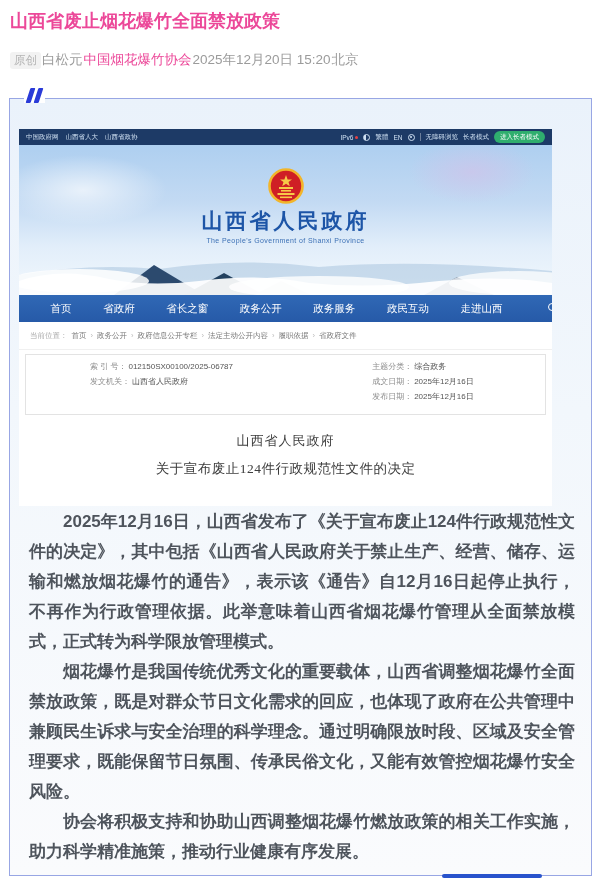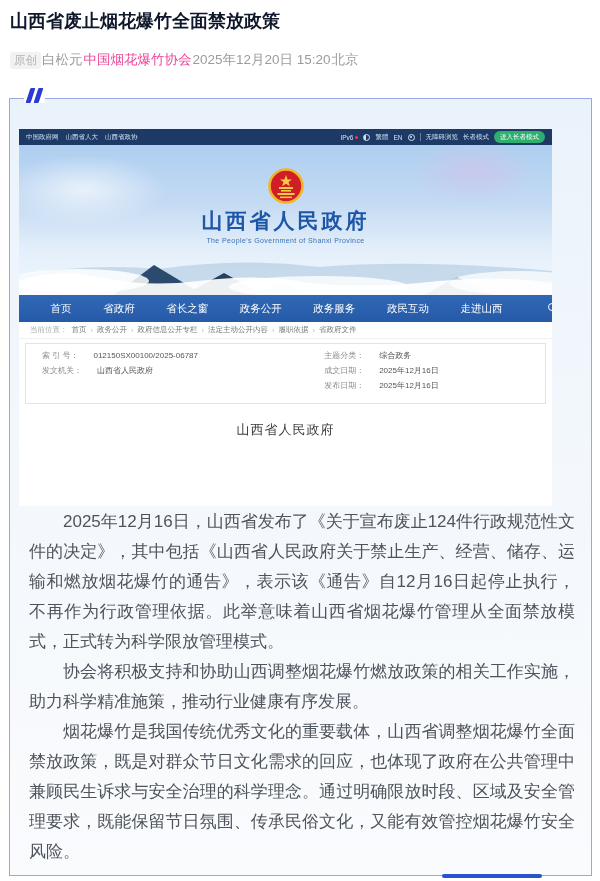--- a/index.html
+++ b/index.html
@@ -1,21 +1,21 @@
 <!DOCTYPE html>
 <html><head>
 <meta charset="utf-8">
 <style>
   * { margin:0; padding:0; box-sizing:border-box; }
   body { background:#fff; font-family:"Liberation Sans","DejaVu Sans",sans-serif; }
   .page { position:relative; width:600px; height:881px; background:#fff; overflow:hidden; }
 
   
   .article-title { position:absolute; left:10px; top:8px; right:10px;
-    font-size:18px; font-weight:700; color:#0f172a; line-height:1.45; }
+    font-size:18px; font-weight:700; color:#ec4899; line-height:1.45; }
   .byline { position:absolute; left:10px; top:51px; display:flex; align-items:center; gap:1px;
     font-size:13.5px; color:#9b9b9b; }
   .orig-badge { background:#f2f2f2; color:#b5b5b5; font-size:11.5px; padding:1px 4px; border-radius:3px; }
   .account-link { color:#ec4899; }
 
   
   .quote-box { position:absolute; left:9px; top:98px; width:583px; height:778px;
     border:1px solid #98a6e4;
     background:linear-gradient(180deg,#eaf2fb 0%,#f2f7fc 40%,#fafbfd 100%); }
   .quote-mark { position:absolute; top:-11px; left:14px; background:#fff; padding:0 4px;
@@ -55,39 +55,39 @@
   .mountains { position:absolute; left:0; bottom:0; width:100%; height:58px; }
 
   .navbar { position:relative; height:27px; background:linear-gradient(180deg,#3068b5,#265aa8);
     display:flex; align-items:center; justify-content:space-evenly;
     color:#fff; font-size:10.5px; padding-right:18px; }
   .nav-search { position:absolute; right:-4px; top:8px; width:8px; height:8px;
     border:1.4px solid #fff; border-radius:50%; }
   .nav-search::after { content:""; position:absolute; left:6px; top:7px; width:4px; height:1.4px;
     background:#fff; transform:rotate(45deg); }
 
-  .crumbs { height:17px; background:#fff; display:flex; align-items:center; gap:4px;
+  .crumbs { height:28px; background:#fff; display:flex; align-items:center; gap:4px;
     font-size:7.5px; color:#777; padding:0 11px; border-bottom:1px solid #f0f0f0; white-space:nowrap; }
   .crumbs .label { color:#a6a6a6; }
   .crumbs .sep { color:#b9b9b9; }
 
   .meta { margin:4px 6px 0; border:1px solid #e3e3e3; background:#fff;
     padding:7px 8px 7px 16px; font-size:8px; color:#555;
     display:grid; grid-template-columns:57% 43%; row-gap:4.5px; }
-  .meta .cell { display:flex; gap:15px; line-height:1.3; }
+  .meta .cell { display:flex; gap:2px; line-height:1.3;margin-left:48px; }
   .meta .lbl { color:#8d8d8d; flex-shrink:0; }
 
   .gov-doc { text-align:center; padding-top:17px;
     font-family:"Liberation Serif","DejaVu Serif",serif; color:#3d3d3d; }
   .doc-org { font-size:13px; letter-spacing:1px; }
   .doc-title { font-size:13.5px; margin-top:10px; letter-spacing:.5px; }
 
   
   .article-body { position:absolute; left:19px; right:16px; top:408px;
-    font-size:17px; line-height:30px; color:#4e545c; text-align:justify; }
+    font-size:17px; line-height:30px; color:#4e545c; text-align:justify;font-weight:bold; }
   .article-body p { text-indent:2em; }
 </style>
 </head>
 <body>
 
 <div class="page">
 
   <h1 class="article-title">山西省废止烟花爆竹全面禁放政策</h1>
 
   <div class="byline">
@@ -197,25 +197,26 @@
         <div class="cell"></div>
         <div class="cell">
           <span class="lbl">发布日期：</span>
           <span>2025年12月16日</span>
         </div>
         <div class="cell"></div>
       </div>
 
       <div class="gov-doc">
         <div class="doc-org">山西省人民政府</div>
+        <div class="doc-title">关于宣布废止124件行政规范性文件的决定</div>
 
       </div>
     </div>
 
     <div class="article-body">
       <p>2025年12月16日，山西省发布了《关于宣布废止124件行政规范性文件的决定》，其中包括《山西省人民政府关于禁止生产、经营、储存、运输和燃放烟花爆竹的通告》，表示该《通告》自12月16日起停止执行，不再作为行政管理依据。此举意味着山西省烟花爆竹管理从全面禁放模式，正式转为科学限放管理模式。</p>
+      <p>烟花爆竹是我国传统优秀文化的重要载体，山西省调整烟花爆竹全面禁放政策，既是对群众节日文化需求的回应，也体现了政府在公共管理中兼顾民生诉求与安全治理的科学理念。通过明确限放时段、区域及安全管理要求，既能保留节日氛围、传承民俗文化，又能有效管控烟花爆竹安全风险。</p>
       <p>协会将积极支持和协助山西调整烟花爆竹燃放政策的相关工作实施，助力科学精准施策，推动行业健康有序发展。</p>
-      <p>烟花爆竹是我国传统优秀文化的重要载体，山西省调整烟花爆竹全面禁放政策，既是对群众节日文化需求的回应，也体现了政府在公共管理中兼顾民生诉求与安全治理的科学理念。通过明确限放时段、区域及安全管理要求，既能保留节日氛围、传承民俗文化，又能有效管控烟花爆竹安全风险。</p>
     </div>
 
     <div class="box-accent"></div>
   </div>
 </div>
 
 </body></html>

